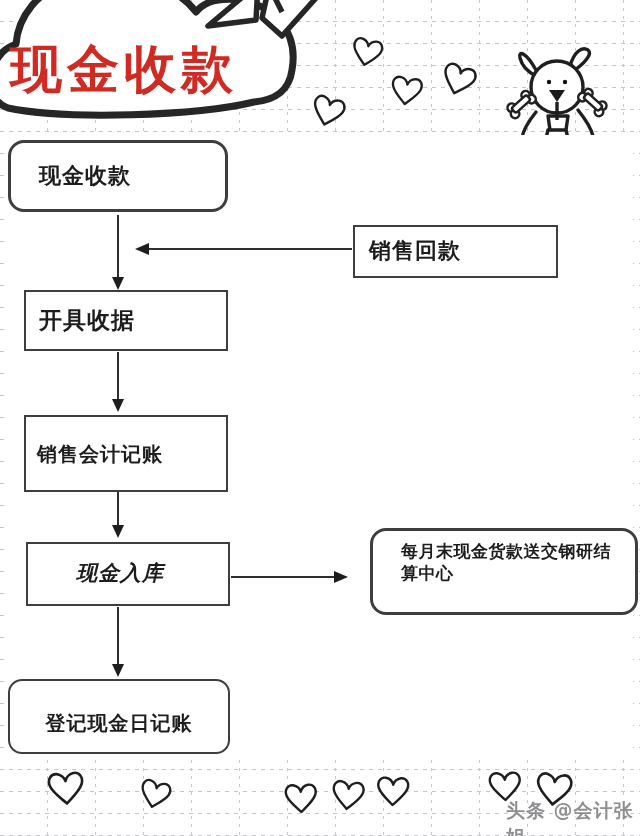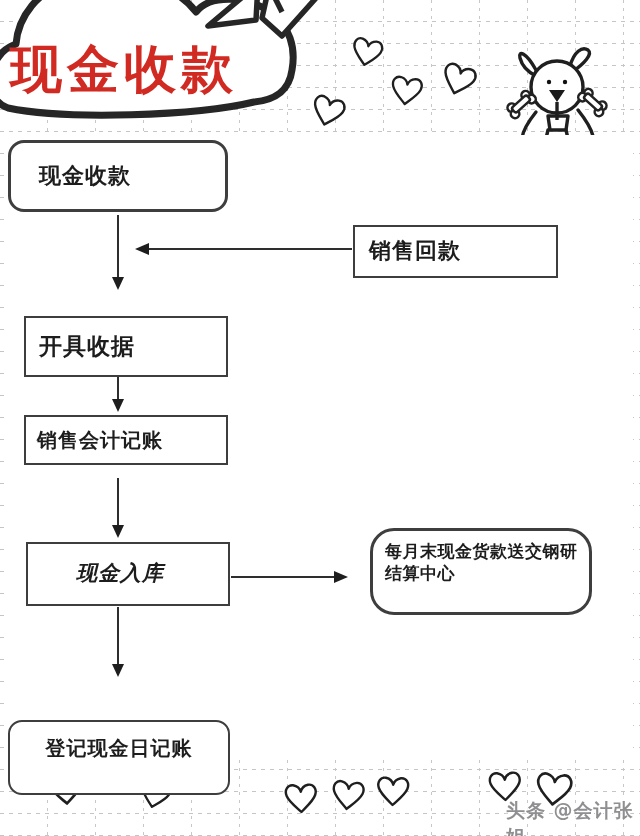--- a/index.html
+++ b/index.html
@@ -26,28 +26,28 @@
   
   .node{
     position:absolute;background:#fff;border:2px solid #3e3e3e;color:#1d1d1d;
     font-weight:bold;display:flex;align-items:center;box-sizing:border-box;
     line-height:1.3;letter-spacing:1px;
   }
   .n1{left:8px;top:140px;width:220px;height:72px;border-width:3px;border-radius:16px;
       font-size:22px;padding-left:28px;}
   .n2{left:353px;top:225px;width:205px;height:53px;font-size:22px;
       padding-left:14px;align-items:flex-start;padding-top:10px;}
-  .n3{left:24px;top:290px;width:204px;height:61px;font-size:23px;padding-left:13px;margin-top:26px;}
-  .n4{left:24px;top:415px;width:204px;height:50px;font-size:20px;padding-left:11px;text-align:center;}
+  .n3{left:24px;top:290px;width:204px;height:61px;font-size:23px;padding-left:13px;}
+  .n4{left:24px;top:415px;width:204px;height:77px;font-size:20px;padding-left:11px;text-align:center;}
   .n5{left:26px;top:542px;width:204px;height:64px;font-size:21px;
       justify-content:center;padding-right:16px;font-style:italic;}
-  .n6{left:370px;top:528px;width:222px;height:87px;border-width:3px;border-radius:24px;
-      font-size:17px;padding:9px 8px 8px 12px;align-items:flex-start;letter-spacing:0.5px;}
+  .n6{left:370px;top:528px;width:268px;height:87px;border-width:3px;border-radius:16px;
+      font-size:17px;padding:9px 8px 8px 28px;align-items:flex-start;letter-spacing:0.5px;}
   .n7{left:8px;top:679px;width:222px;height:75px;border-radius:14px;border-width:2.5px;
-      font-size:20px;align-items:flex-start;padding-top:13px;justify-content:center;margin-top:41px;}
+      font-size:20px;align-items:flex-start;padding-top:29px;justify-content:center;}
 
   
   .main-title{
     position:absolute;left:10px;top:42px;font-size:52px;font-weight:800;
     letter-spacing:5px;z-index:3;line-height:1.05;
   }
   
   .doodle{position:absolute;pointer-events:none;overflow:visible;}
   .heart{position:absolute;overflow:visible;}
   

